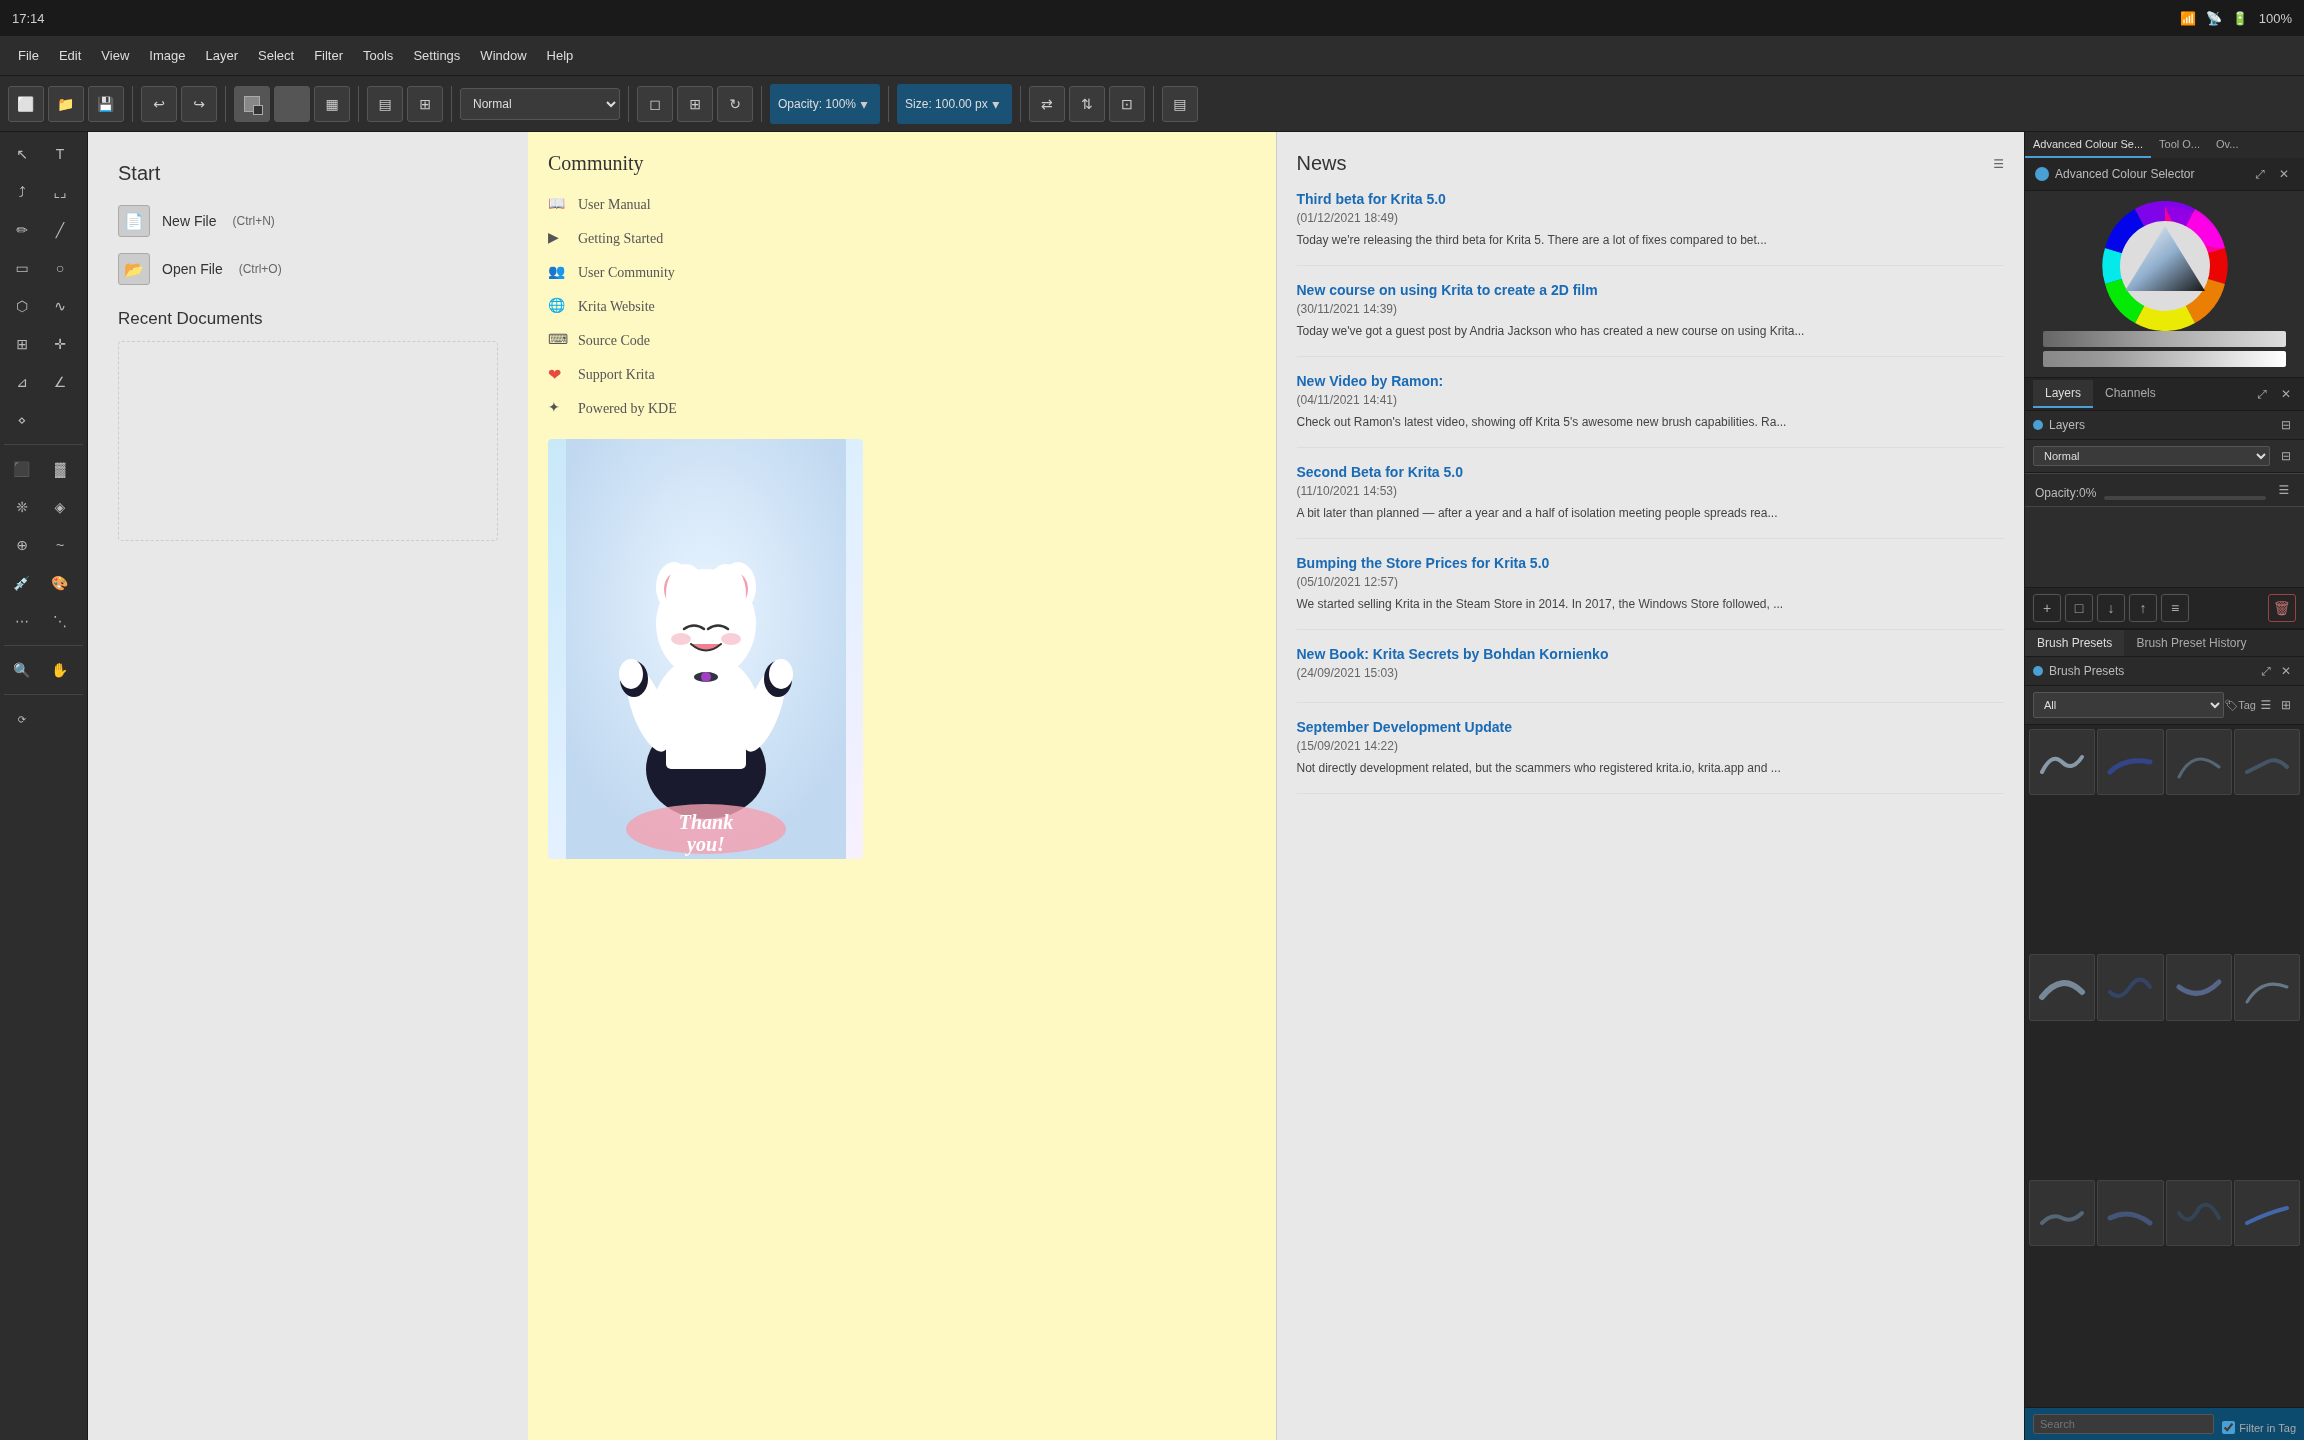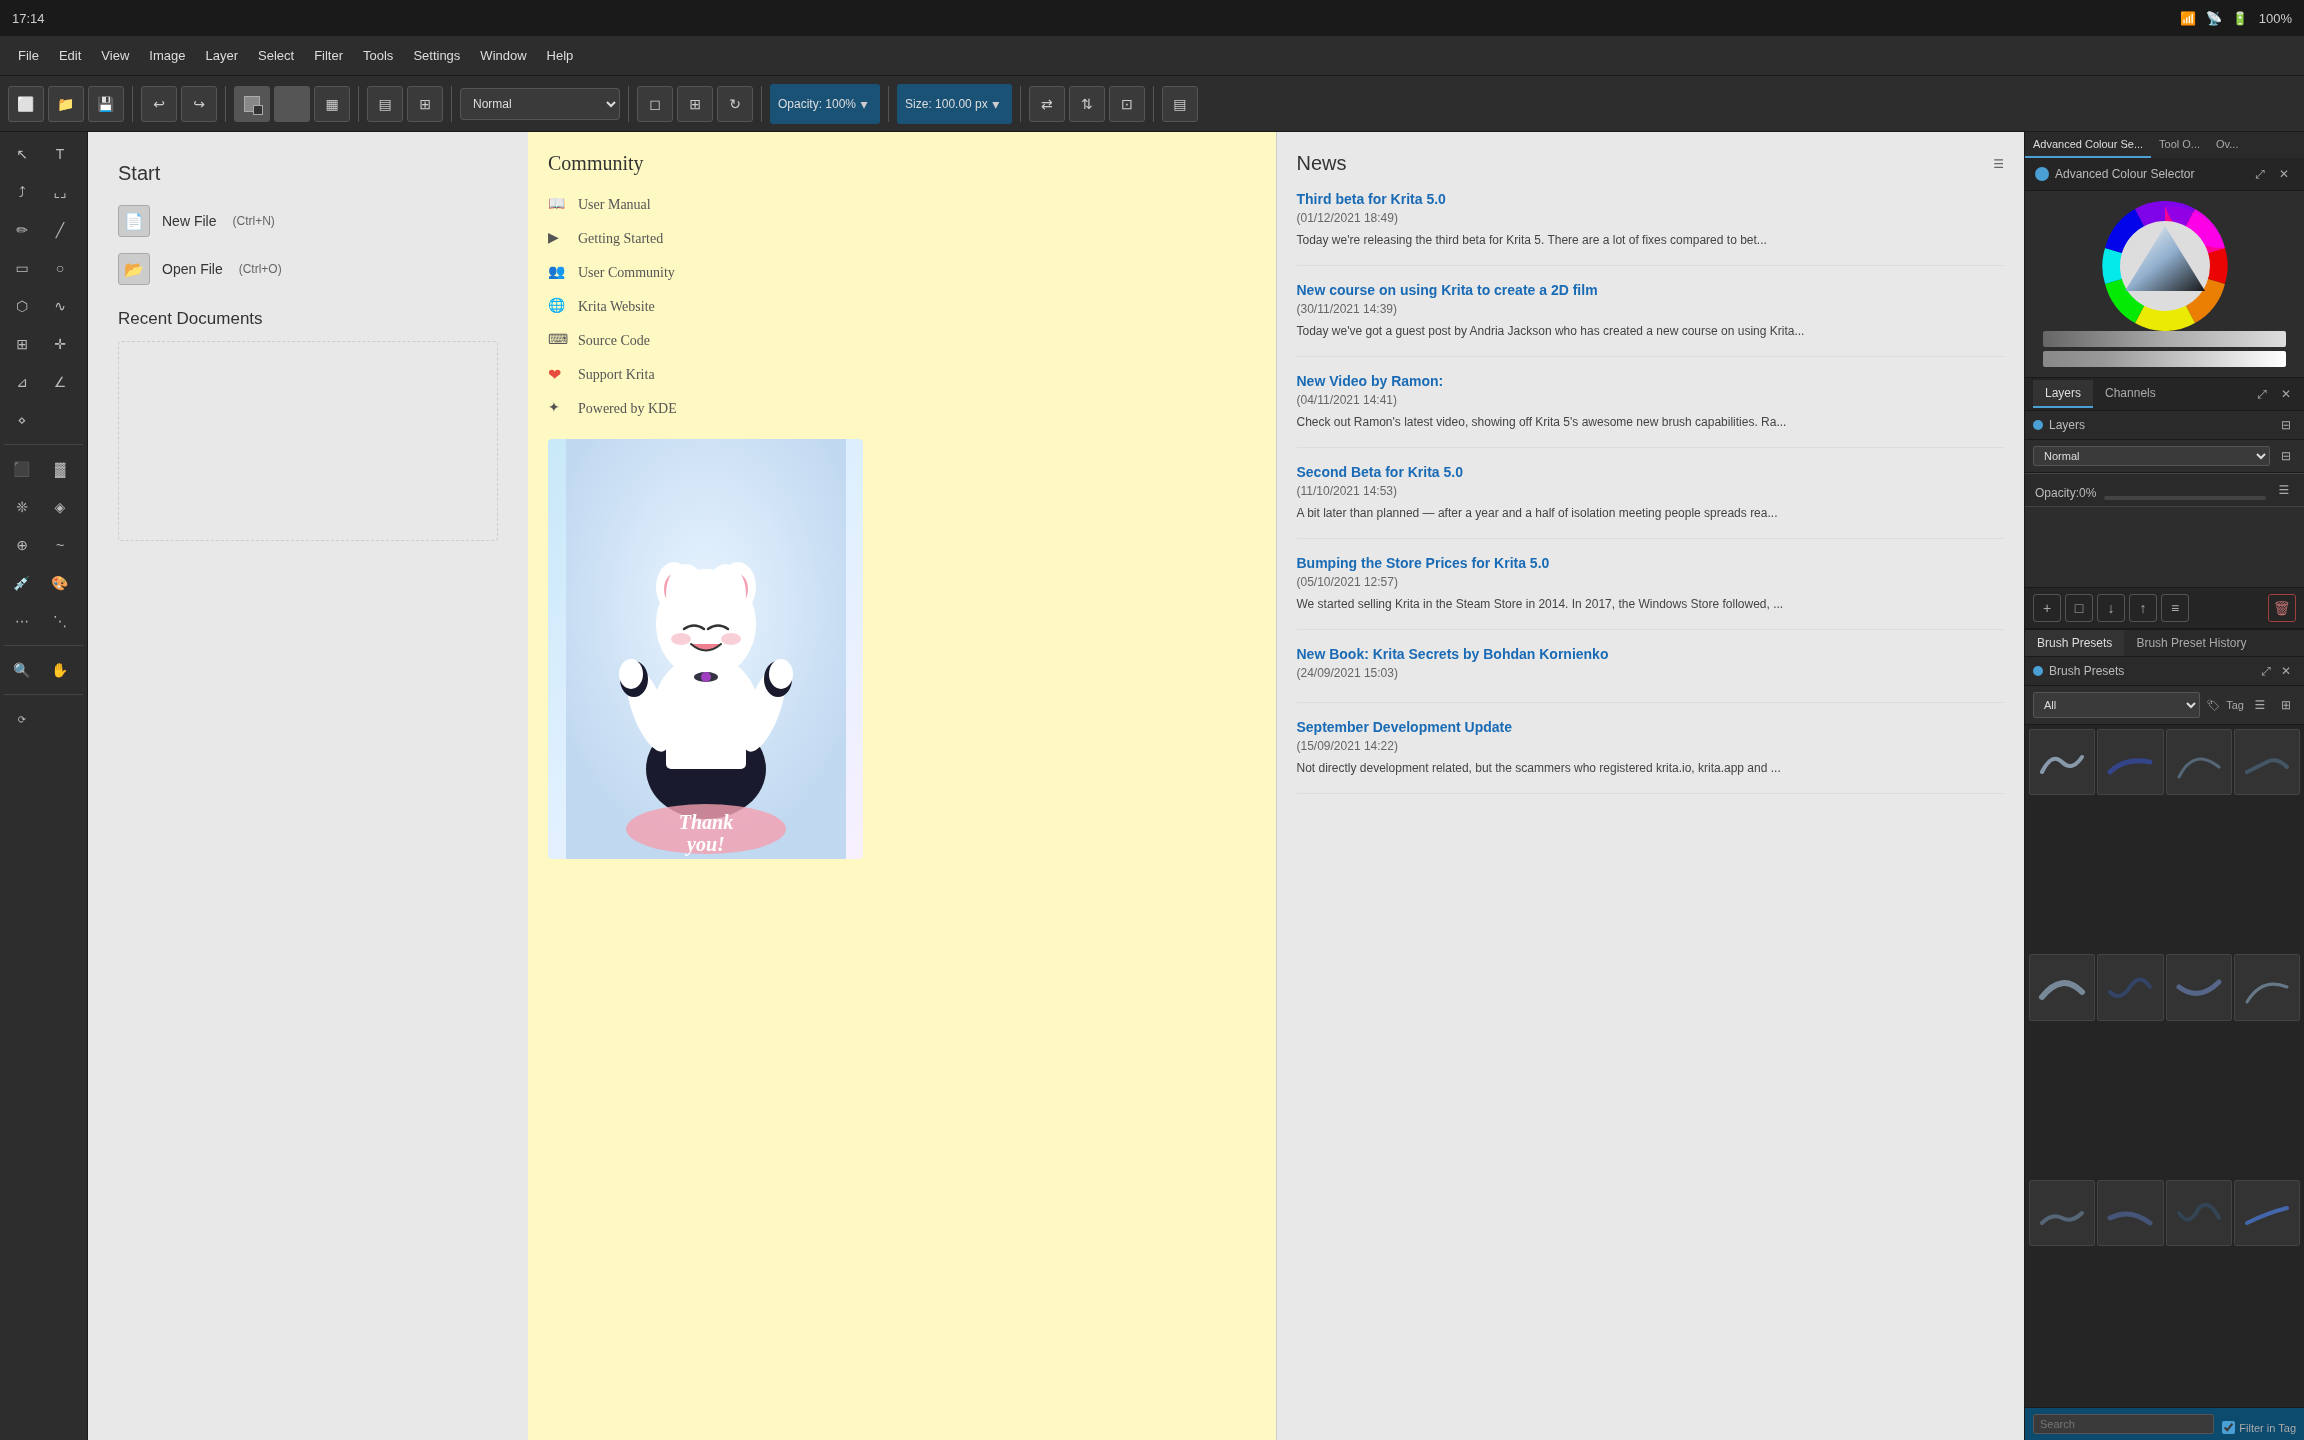--- a/index.html
+++ b/index.html
@@ -83,21 +83,21 @@
     .layers-content { height: 80px; background: #2d2d2d; }
     .layers-footer { display: flex; align-items: center; gap: 4px; padding: 6px 8px; border-top: 1px solid #1a1a1a; background: #252525; }
     .layers-footer-btn { width: 28px; height: 28px; background: transparent; border: 1px solid #555; border-radius: 3px; color: #aaa; cursor: pointer; font-size: 14px; display: flex; align-items: center; justify-content: center; }
     
     
     #brush-presets-section { flex: 1; border-top: 1px solid #1a1a1a; display: flex; flex-direction: column; }
     .brush-tabs { display: flex; background: #2a2a2a; }
     .brush-tab { padding: 6px 12px; font-size: 12px; color: #aaa; cursor: pointer; }
     .brush-tab.active { color: #ddd; background: #333; }
     
-    .brush-controls { padding: 6px 8px; display: flex; align-items: center; gap: 6px; border-bottom: 1px solid #1a1a1a; }
+    .brush-controls { padding: 6px 8px; display: flex; align-items: center; border-bottom: 1px solid #1a1a1a; }
     .brush-tag-select { flex: 1; background: #3a3a3a; border: 1px solid #555; color: #ddd; padding: 2px 6px; font-size: 11px; border-radius: 2px; height: 26px; }
     .tag-label { font-size: 11px; color: #aaa; }
     
     .brush-grid { display: grid; grid-template-columns: repeat(4, 1fr); gap: 2px; padding: 4px; flex: 1; overflow-y: auto; background: #252525; }
     .brush-item { aspect-ratio: 1; background: #333; border: 1px solid #444; border-radius: 2px; cursor: pointer; overflow: hidden; display: flex; align-items: center; justify-content: center; }
     
     .brush-search { display: flex; align-items: flex-end; padding: 6px 8px; border-top: 1px solid #1a1a1a; background: #0c4a6e; }
     .brush-search input { flex: 1; background: #3a3a3a; border: 1px solid #555; color: #ddd; padding: 3px 6px; font-size: 11px; border-radius: 2px; outline: none; }
     
     .icon-circle { width: 14px; height: 14px; border-radius: 50%; background: #4a9fd4; display: inline-block; }

